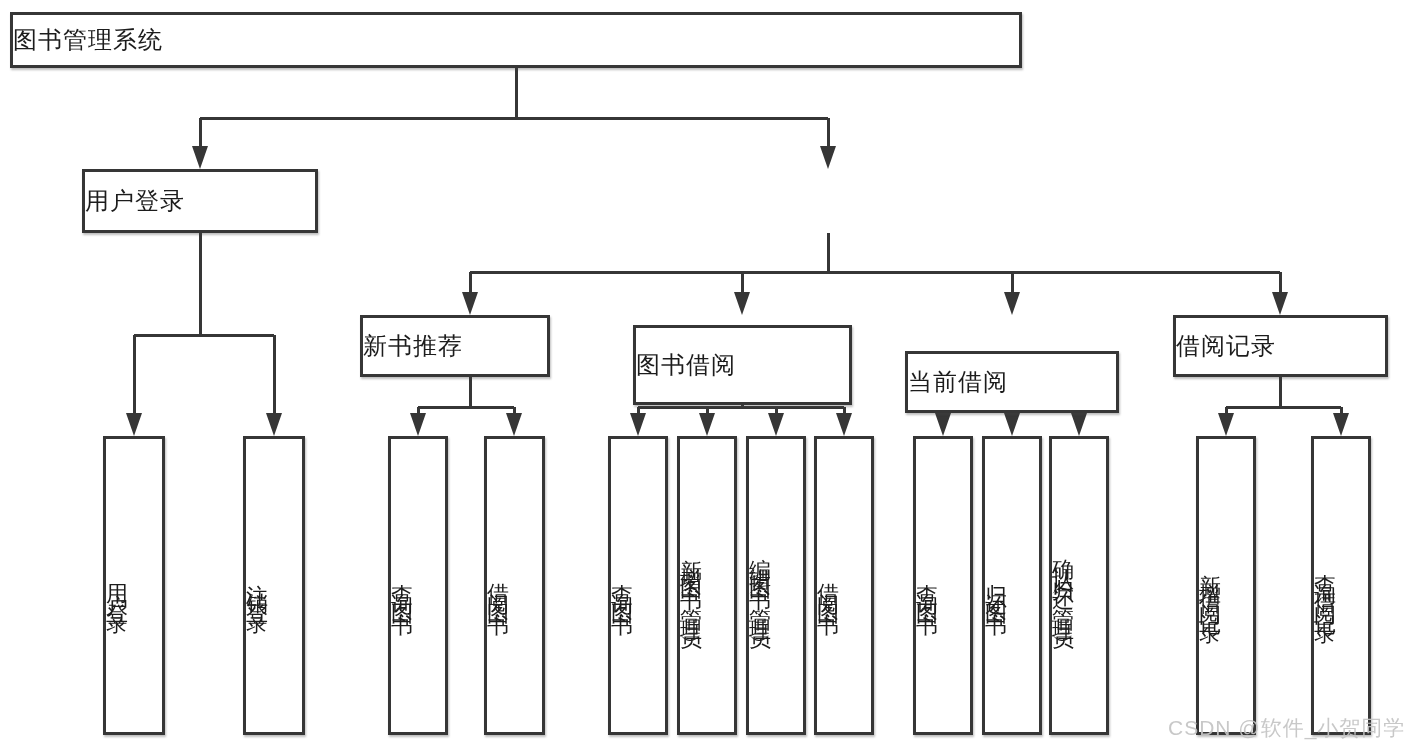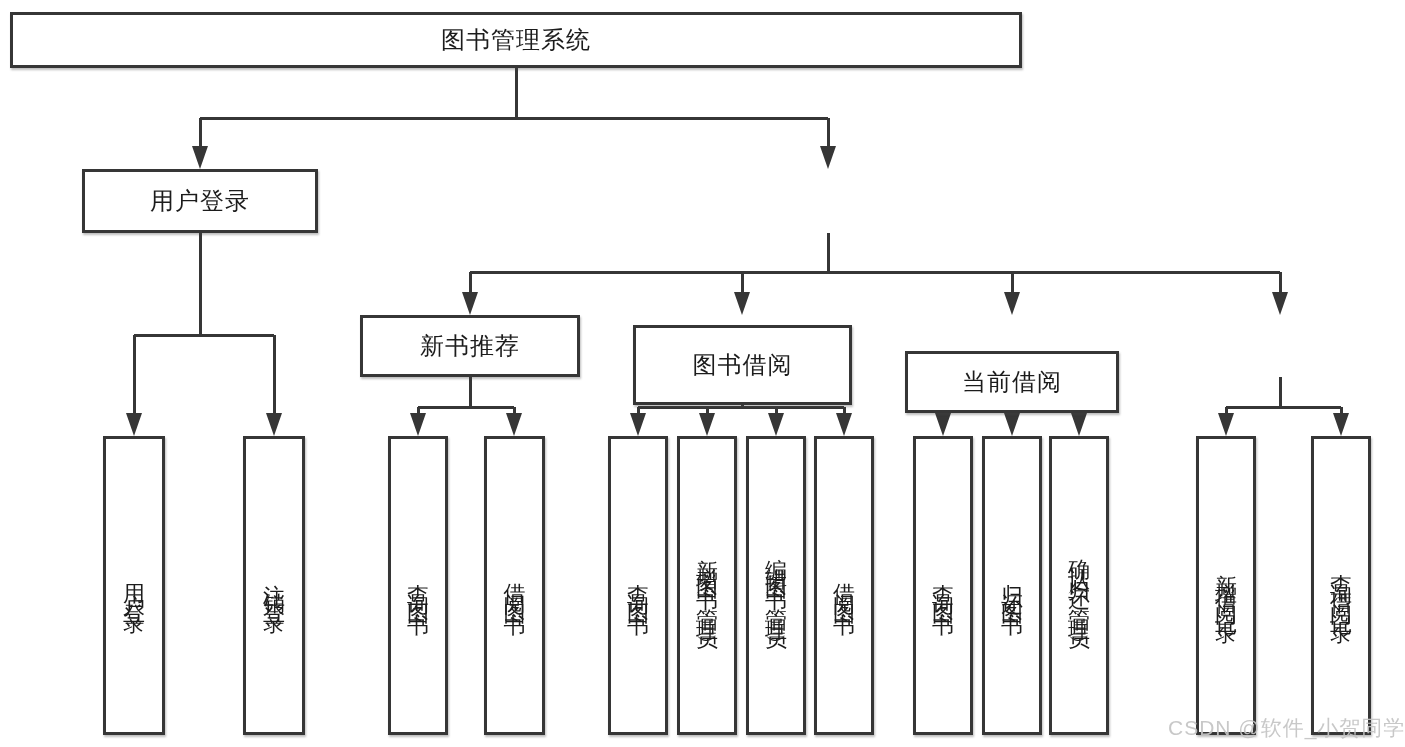--- a/index.html
+++ b/index.html
@@ -23,21 +23,21 @@
     fill:none;stroke:var(--line);stroke-width:3;shape-rendering:crispEdges;
   }
   .connectors polygon{
     fill:var(--line);stroke:none;
   }
   .box{
     position:absolute;
     background:var(--box-fill);
     border:3px solid var(--line);
     box-sizing:border-box;
-    display:flex;align-items:center;justify-content:center;
+    display:flex;align-items:center;justify-content:flex-start;
     box-shadow:1px 2px 2px rgba(70,70,70,.35);
     z-index:2;
   }
   .box .label{
     color:var(--text);
     white-space:nowrap;
   }
   .h .label{
     font-size:24px;
     letter-spacing:1px;
@@ -47,21 +47,21 @@
     writing-mode:vertical-rl;
     font-size:22px;
     line-height:1;
     letter-spacing:10px;
     white-space:normal;
   }
   
   .n-root        {left:10px;  top:12px;  width:1012px; height:56px;}
   .n-user-login  {left:82px;  top:169px; width:236px;  height:64px;}
   .n-book-mgmt   {left:710px; top:169px; width:236px;  height:64px;}
-  .n-new-book    {left:360px; top:315px; width:220px;  height:62px;}
+  .n-new-book    {left:360px; top:315px; width:190px;  height:62px;}
   .n-book-borrow {left:633px; top:325px; width:219px;  height:80px;}
   .n-current     {left:905px; top:315px; width:214px;  height:62px;margin-top:36px;}
   .n-records     {left:1173px;top:315px; width:215px;  height:62px;}
   .l-user-login  {left:103px; width:62px;}
   .l-logout      {left:243px; width:62px;}
   .l-nb-query    {left:388px; width:60px;}
   .l-nb-borrow   {left:484px; width:61px;}
   .l-bb-query    {left:608px; width:60px;}
   .l-bb-add      {left:677px; width:60px;}
   .l-bb-edit     {left:746px; width:60px;}
@@ -161,20 +161,23 @@
 
   <div class="box h n-new-book">
     <span class="label">新书推荐</span>
   </div>
   <div class="box h n-book-borrow">
     <span class="label">图书借阅</span>
   </div>
   <div class="box h n-current">
     <span class="label">当前借阅</span>
   </div>
+  <div class="box h n-records">
+    <span class="label">借阅记录</span>
+  </div>
 
   <div class="box leaf l-user-login">
     <span class="label">用户登录</span>
   </div>
   <div class="box leaf l-logout">
     <span class="label">注销登录</span>
   </div>
 
   <div class="box leaf l-nb-query">
     <span class="label">查询图书</span>

